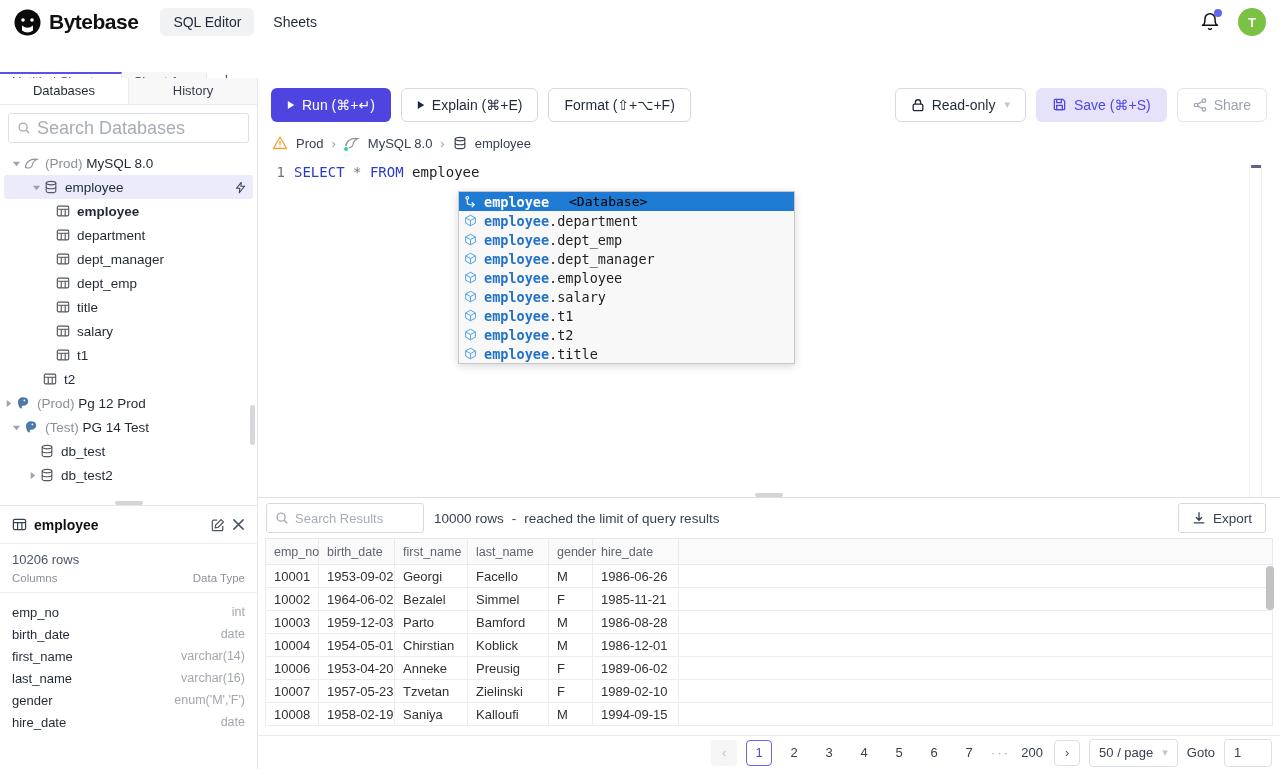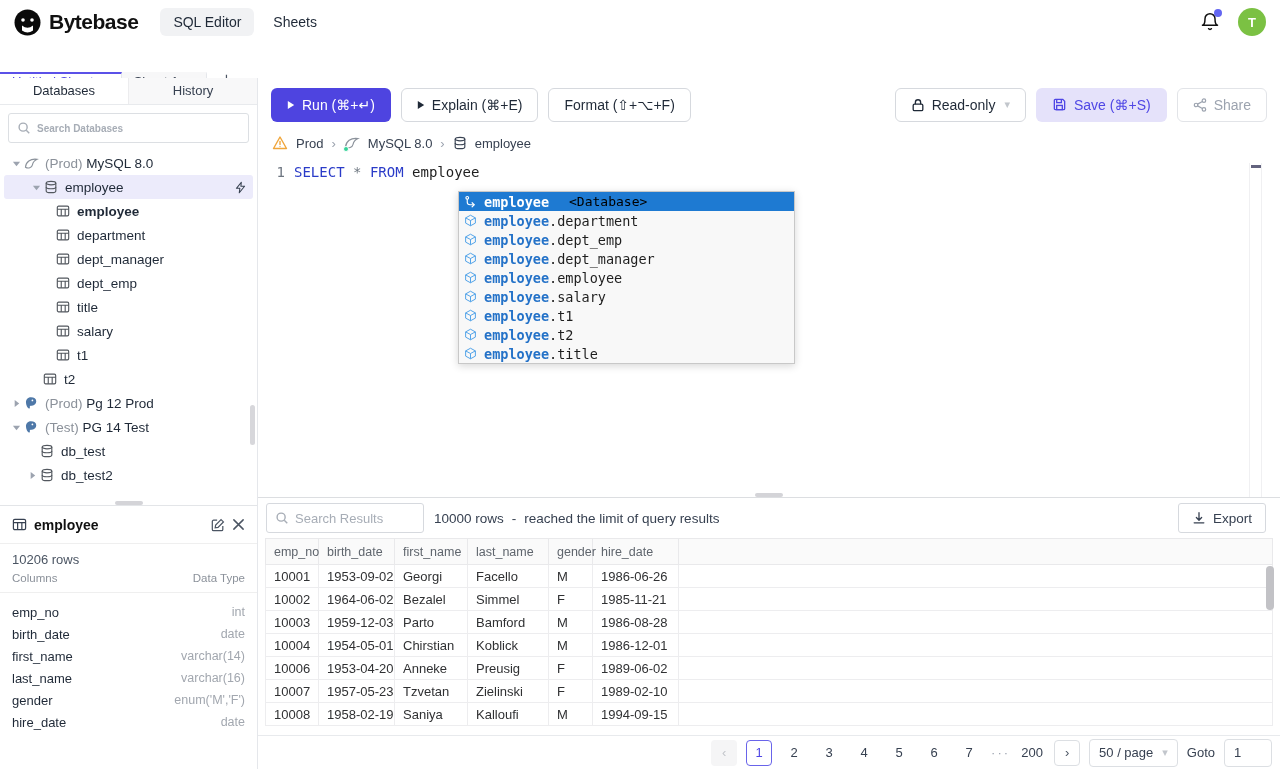--- a/index.html
+++ b/index.html
@@ -35,22 +35,22 @@
 
   
   #sidebar { position:absolute; left:0; top:78px; width:258px; height:691px;
     border-right:1px solid #e5e7eb; background:#fff; }
   .side-tabs { display:flex; height:27px; border-bottom:1px solid #e8eaed; }
   .side-tab { flex:1; text-align:center; font-size:13px; line-height:26px; color:#1f2937; cursor:pointer; }
   .side-tab.active { font-weight:normal; }
   .side-tab.inactive { background:#f8f8f9; border-left:1px solid #ececee; font-weight:normal; color:#374151; }
   .side-search { margin:8px; height:30px; border:1px solid #dcdfe3; border-radius:3px;
     display:flex; align-items:center; gap:6px; padding:0 8px; }
-  .side-search input { border:0; outline:0; font-size:10px; width:100%; color:#7f1d1d;
-    font-family:"Liberation Sans",sans-serif; background:transparent;font-weight:bold; }
+  .side-search input { border:0; outline:0; font-size:18px; width:100%; color:#7f1d1d;
+    font-family:"Liberation Sans",sans-serif; background:transparent; }
   .side-search input::placeholder { color:#a7adb6; }
 
   #db-tree { height:354px; overflow:hidden; }
   .tree-row { display:flex; align-items:center; height:24px; font-size:13.5px;
     color:#1f2937; cursor:pointer; padding-right:6px; }
   .tree-row.selected { background:#ecebfb; border-radius:3px; margin:0 4px; }
   .tree-caret { width:16px; display:flex; justify-content:center; color:#9ca3af; flex:none; }
   .tree-icon { width:15px; margin-right:6px; flex:none; position:relative; color:#52575e; }
   .tree-label .prefix { color:#8b919a; }
   .tree-label.bold { font-weight:bold; }
@@ -326,21 +326,21 @@
       <div class="tree-row" style="padding-left: 27px;">
         <span class="tree-caret"></span>
         <span class="tree-icon">
           <svg width="14" height="14" viewBox="0 0 16 16" fill="none" stroke="#52575e" stroke-width="1.3">
             <rect x="1.5" y="2.5" width="13" height="11" rx="1.5"></rect>
             <path d="M1.5 6h13M6 6v7.5M10.5 6v7.5"></path>
           </svg>
         </span>
         <span class="tree-label"><span>t2</span></span>
       </div>
-      <div class="tree-row" style="padding-left: 8px;">
+      <div class="tree-row" style="padding-left: 0;">
         <span class="tree-caret">
           <svg width="9" height="9" viewBox="0 0 10 10">
             <path d="M3 1 L8 5 L3 9 Z" fill="#9ca3af"></path>
           </svg>
         </span>
         <span class="tree-icon">
           <svg width="14" height="14" viewBox="0 0 16 16">
             <path d="M8 1.5 C4 1.5 2 4.5 2.3 8 C2.5 11 4 13.5 5.5 14.2 C6.3 14.5 6.8 14 6.7 13 C6.6 12 6.6 11 7.5 11 L9 11 C12 11 14 8.8 14 6 C14 3 11.5 1.5 8 1.5 Z" fill="#4e78a8"></path>
             <circle cx="9.6" cy="5" r="1" fill="#fff"></circle>
           </svg>

